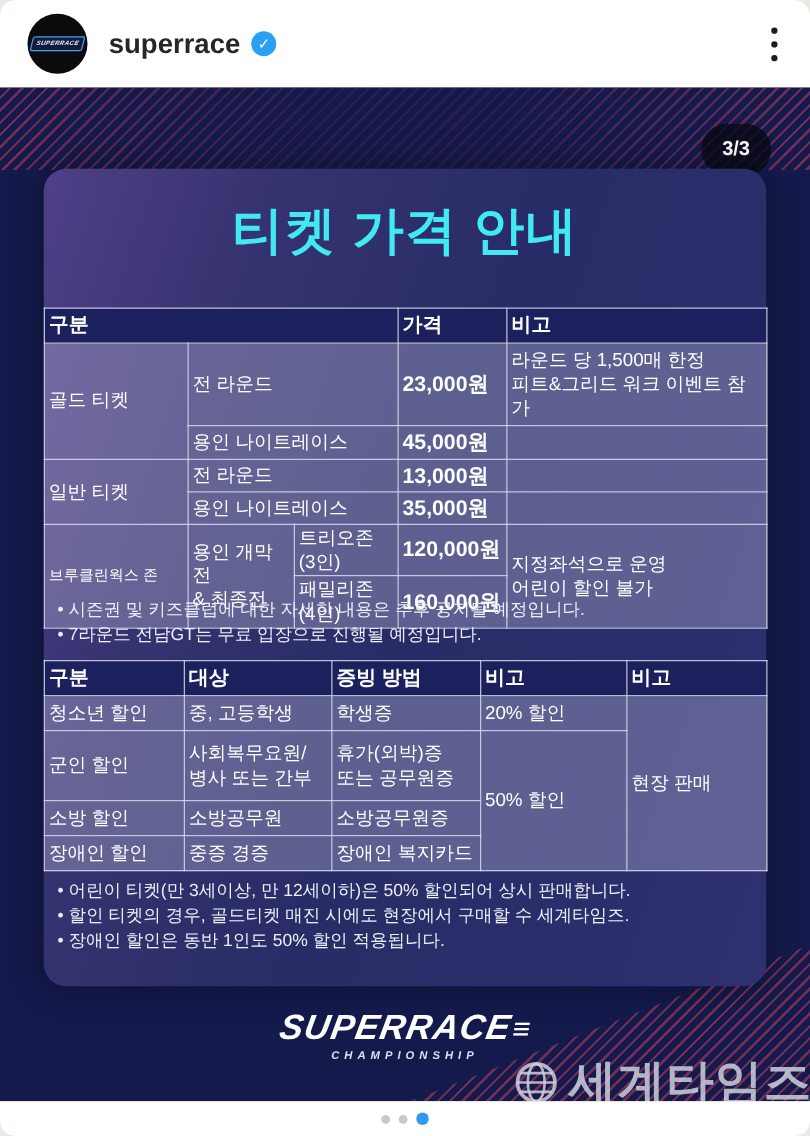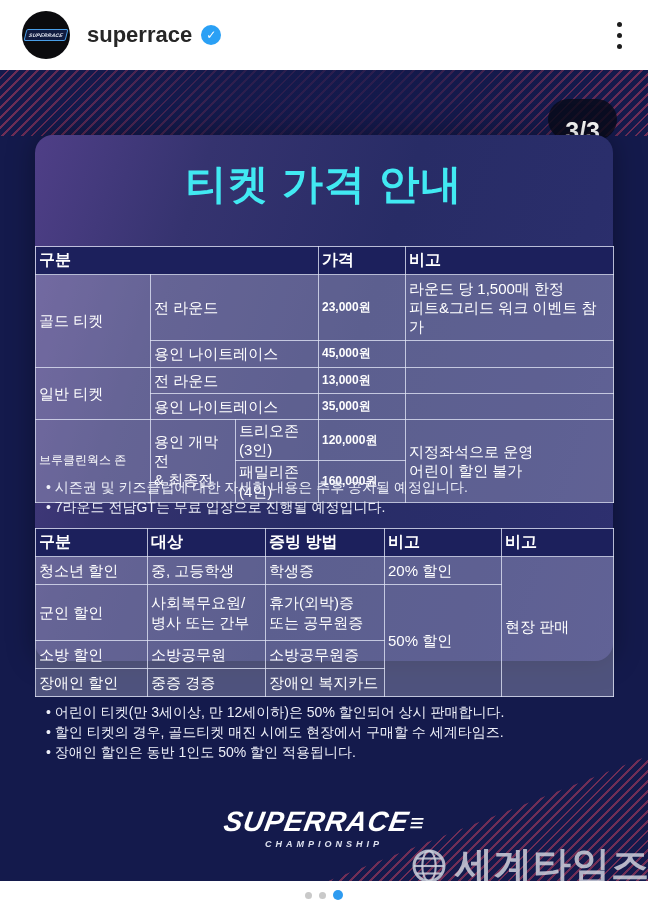--- a/index.html
+++ b/index.html
@@ -1,50 +1,50 @@
 <!DOCTYPE html>
 <html><head>
 <meta charset="utf-8">
 <style>
   * { margin:0; padding:0; box-sizing:border-box; }
   body { background:#e9e9e9; font-family:"Liberation Sans","DejaVu Sans",sans-serif; }
-  .phone { position:relative; width:648px; height:909px; background:#fdba74; margin:0 auto; overflow:hidden; }
+  .phone { position:relative; width:648px; height:909px; background:#fdba74; margin:0 auto; overflow:hidden;border-radius:12px; }
 
   
   .ig-header { position:absolute; top:0; left:0; width:648px; height:70px; background:#fff; display:flex; align-items:center; padding:0 22px; }
   .avatar { width:48px; height:48px; border-radius:50%; background:#0b0b0e; margin-right:17px; display:flex; align-items:center; justify-content:center; overflow:hidden; flex-shrink:0; cursor:pointer; }
   .avatar-logo { transform:skewX(-14deg); background:#101b3f; border:1px solid #4a9fe8; border-radius:2px; padding:2px 3px; }
   .avatar-logo span { display:block; color:#e8ecf5; font-size:5px; font-weight:bold; font-style:italic; letter-spacing:.3px; }
   .username { font-size:22px; font-weight:bold; color:#262626; cursor:pointer; }
   .verified { width:20px; height:20px; border-radius:50%; background:#2aa0f5; color:#fff; font-size:12px; font-weight:bold; display:flex; align-items:center; justify-content:center; margin-left:9px; }
   .kebab { margin-left:auto; display:flex; flex-direction:column; gap:6px; padding:6px 4px; cursor:pointer; }
   .kebab i { width:5px; height:5px; border-radius:50%; background:#1c1c1c; }
 
   
   .photo { position:absolute; top:70px; left:0; width:648px; height:811px; background:#141a4c; overflow:hidden; }
   .stripes { position:absolute; background:repeating-linear-gradient(135deg, transparent 0 5px, rgba(203,66,96,.5) 5px 7px); }
   .stripes-top { top:0; left:0; width:648px; height:66px;
      background:linear-gradient(90deg, rgba(20,25,75,0) 0%, rgba(20,25,75,.75) 38%, rgba(20,25,75,.75) 62%, rgba(20,25,75,0) 100%),
      repeating-linear-gradient(135deg, transparent 0 5px, rgba(203,66,96,.5) 5px 7px); }
   .stripes-bottom { bottom:0; right:0; width:320px; height:125px; clip-path:polygon(0 100%, 100% 0, 100% 100%); }
 
-  .page-badge { position:absolute; top:29px; right:31px; height:41px; line-height:41px; padding:12px 17px; background:rgba(9,11,26,.82); border-radius:21px; color:#fff; font-size:25px; font-weight:bold; }
-
-  .card { position:absolute; top:65px; left:35px; width:578px; height:526px; border-radius:18px;
+  .page-badge { position:absolute; top:29px; right:31px; height:41px; line-height:41px; padding:0 17px; background:rgba(9,11,26,.82); border-radius:21px; color:#fff; font-size:16px; font-weight:bold; }
+
+  .card { position:absolute; top:65px; left:35px; width:578px; height:654px; border-radius:18px;
           background:linear-gradient(108deg, #4f3f87 0%, #35336f 24%, #282c66 52%, #2a2e6b 78%, #2f3070 100%);
           box-shadow:0 0 28px rgba(0,0,0,.35);text-decoration:underline; }
   .card-title { position:absolute; top:22px; left:0; width:100%; text-align:center; color:#41e9f2; font-size:41px; font-weight:800; letter-spacing:1px; }
 
   table { border-collapse:collapse; table-layout:fixed; position:absolute; left:0; width:578px; }
   th, td { border:1px solid rgba(226,229,246,.78); text-align:left; vertical-align:middle; white-space:pre-line; color:#fff; padding:1px 3px; }
   th { background:#1c205c; font-size:16px; font-weight:700; height:28px; }
   td { background:rgba(199,201,229,.33); font-size:15px; line-height:1.28; }
   .t1 { top:111px; }
   .t2 { top:393px; }
-  .price { font-size:12px; font-weight:700; }
+  .price { font-size:17px; font-weight:700; }
   .small-txt { font-size:12px; }
   .note-cell { font-size:15px; }
 
   .notes { position:absolute; left:11px; list-style:none; }
   .notes li { color:#edeff8; font-size:14px; line-height:20px; white-space:pre-line; }
   .notes li::before { content:"\2022  "; color:#edeff8; }
   .notes-1 { top:342px; }
   .notes-2 { top:567px; }
 
   .brand-logo { position:absolute; top:736px; left:0; width:100%; text-align:center; color:#fff; }

